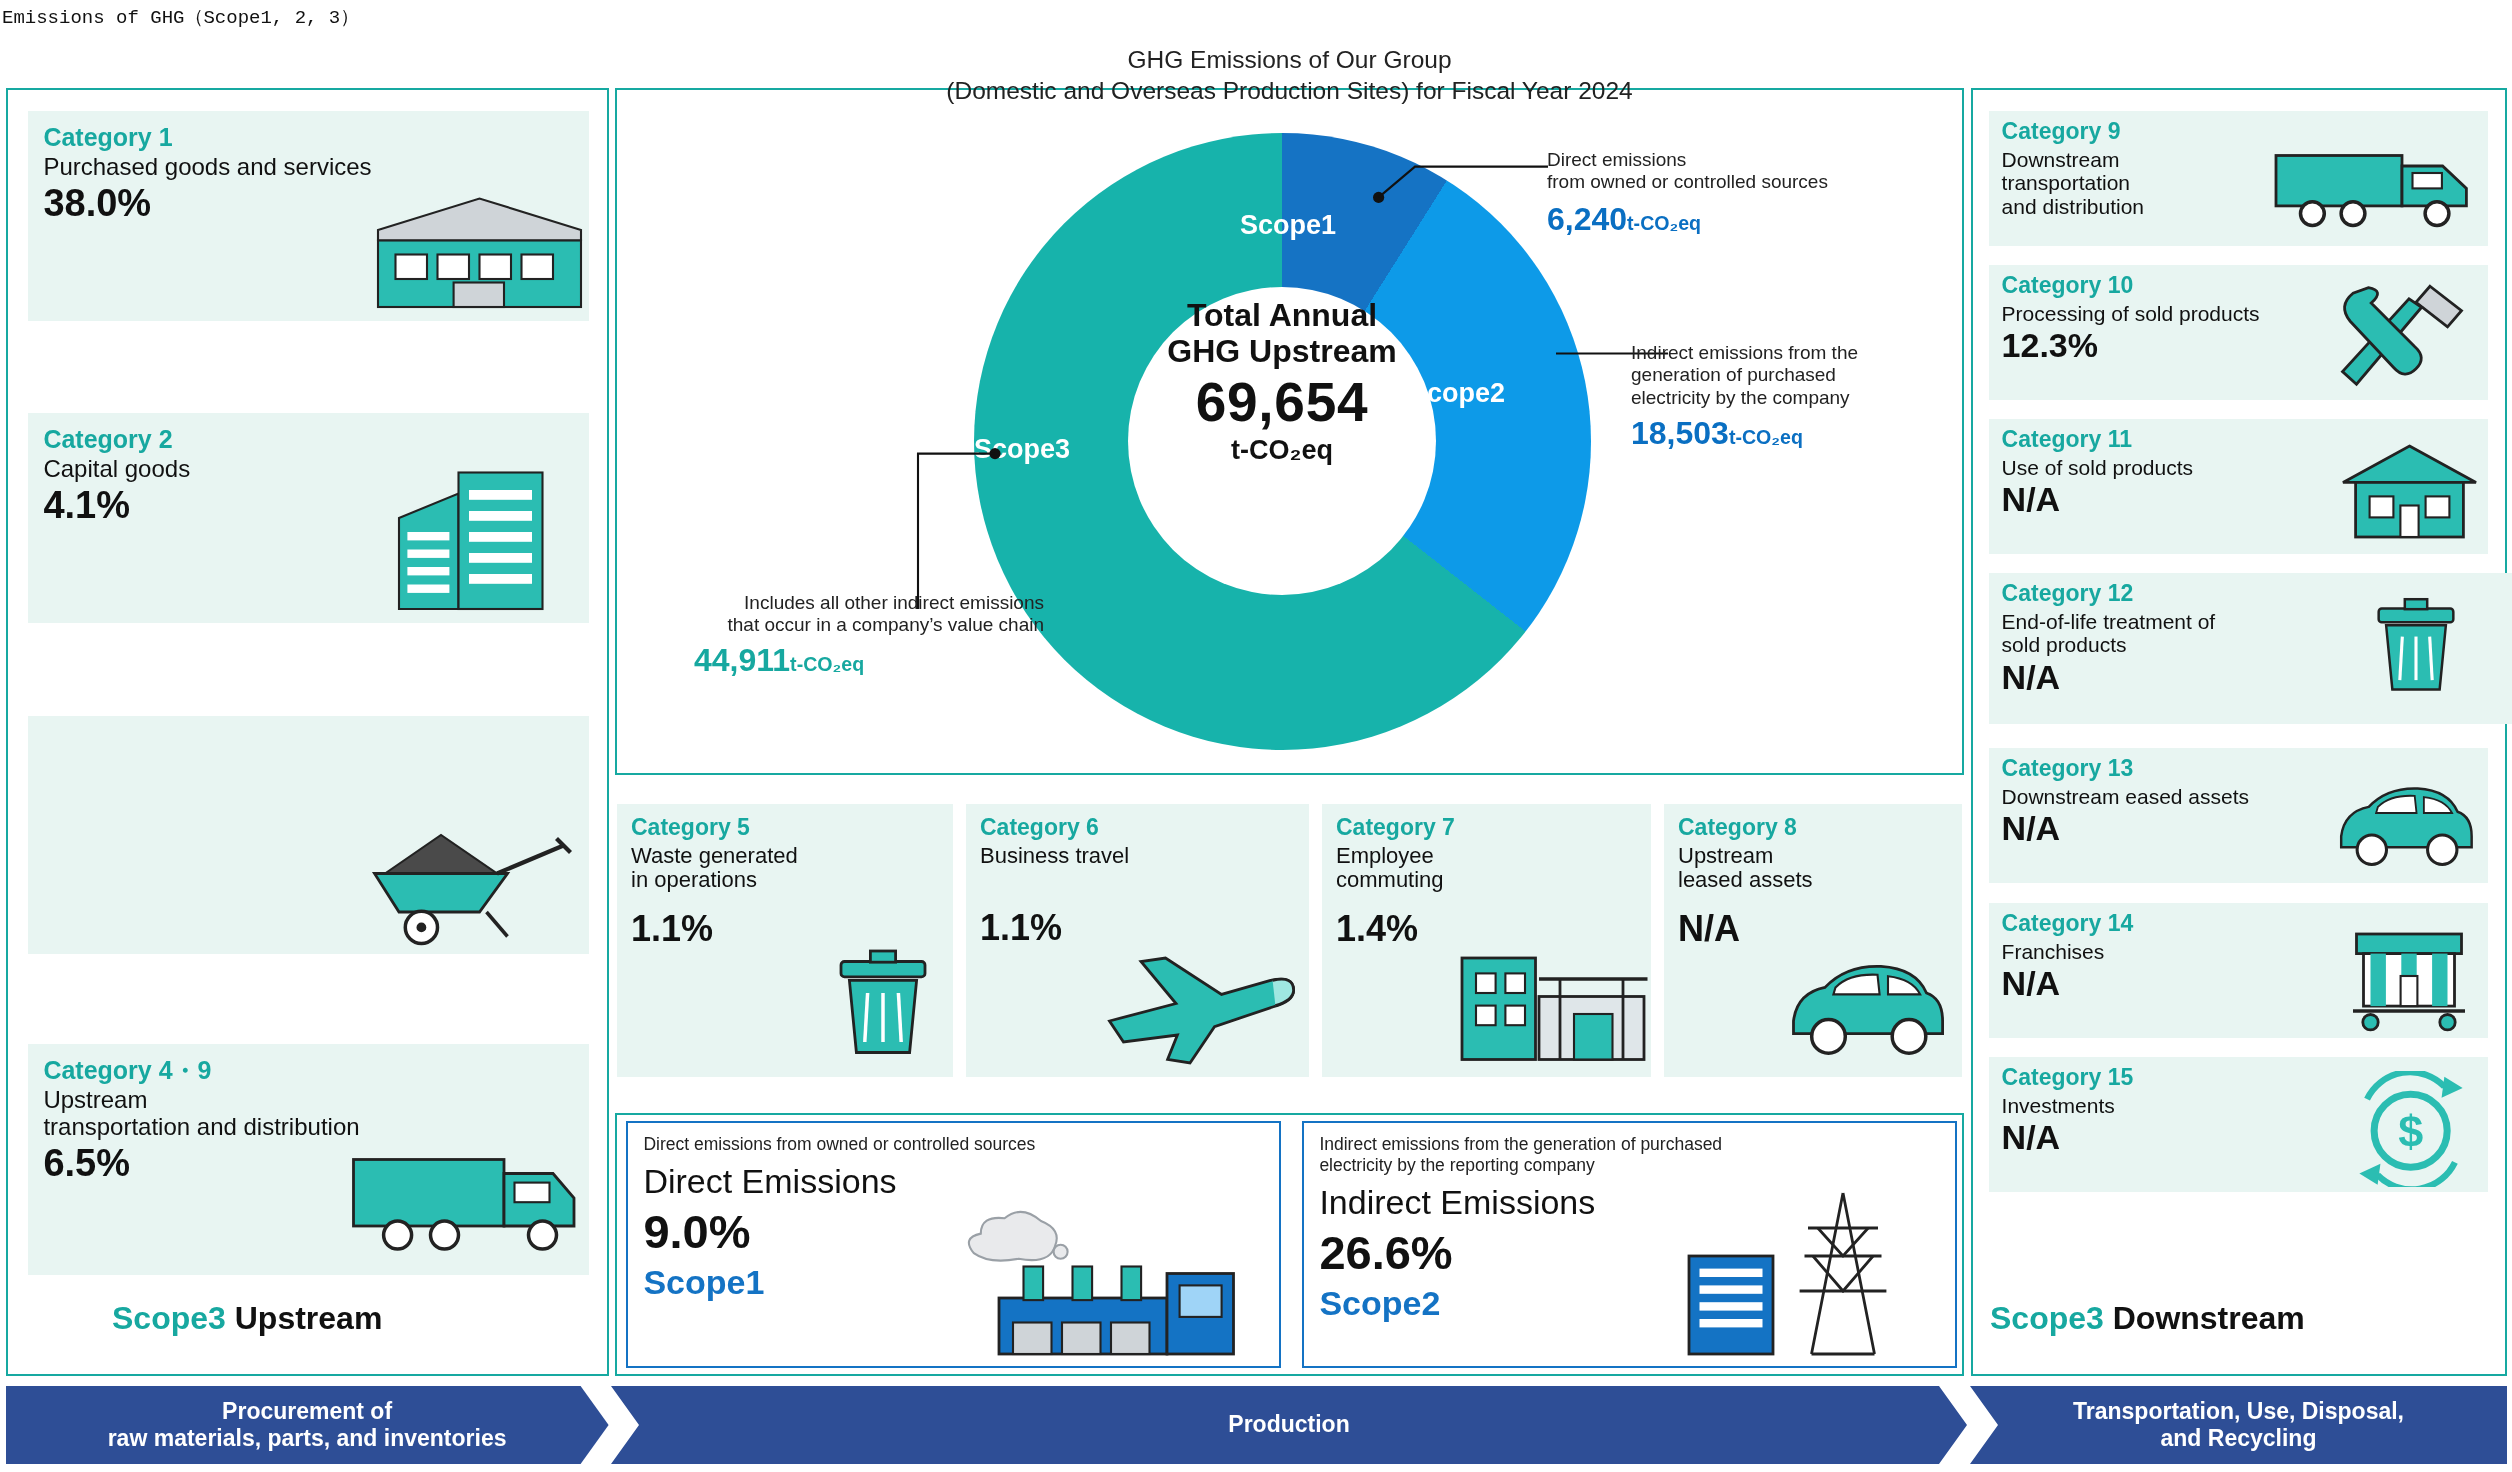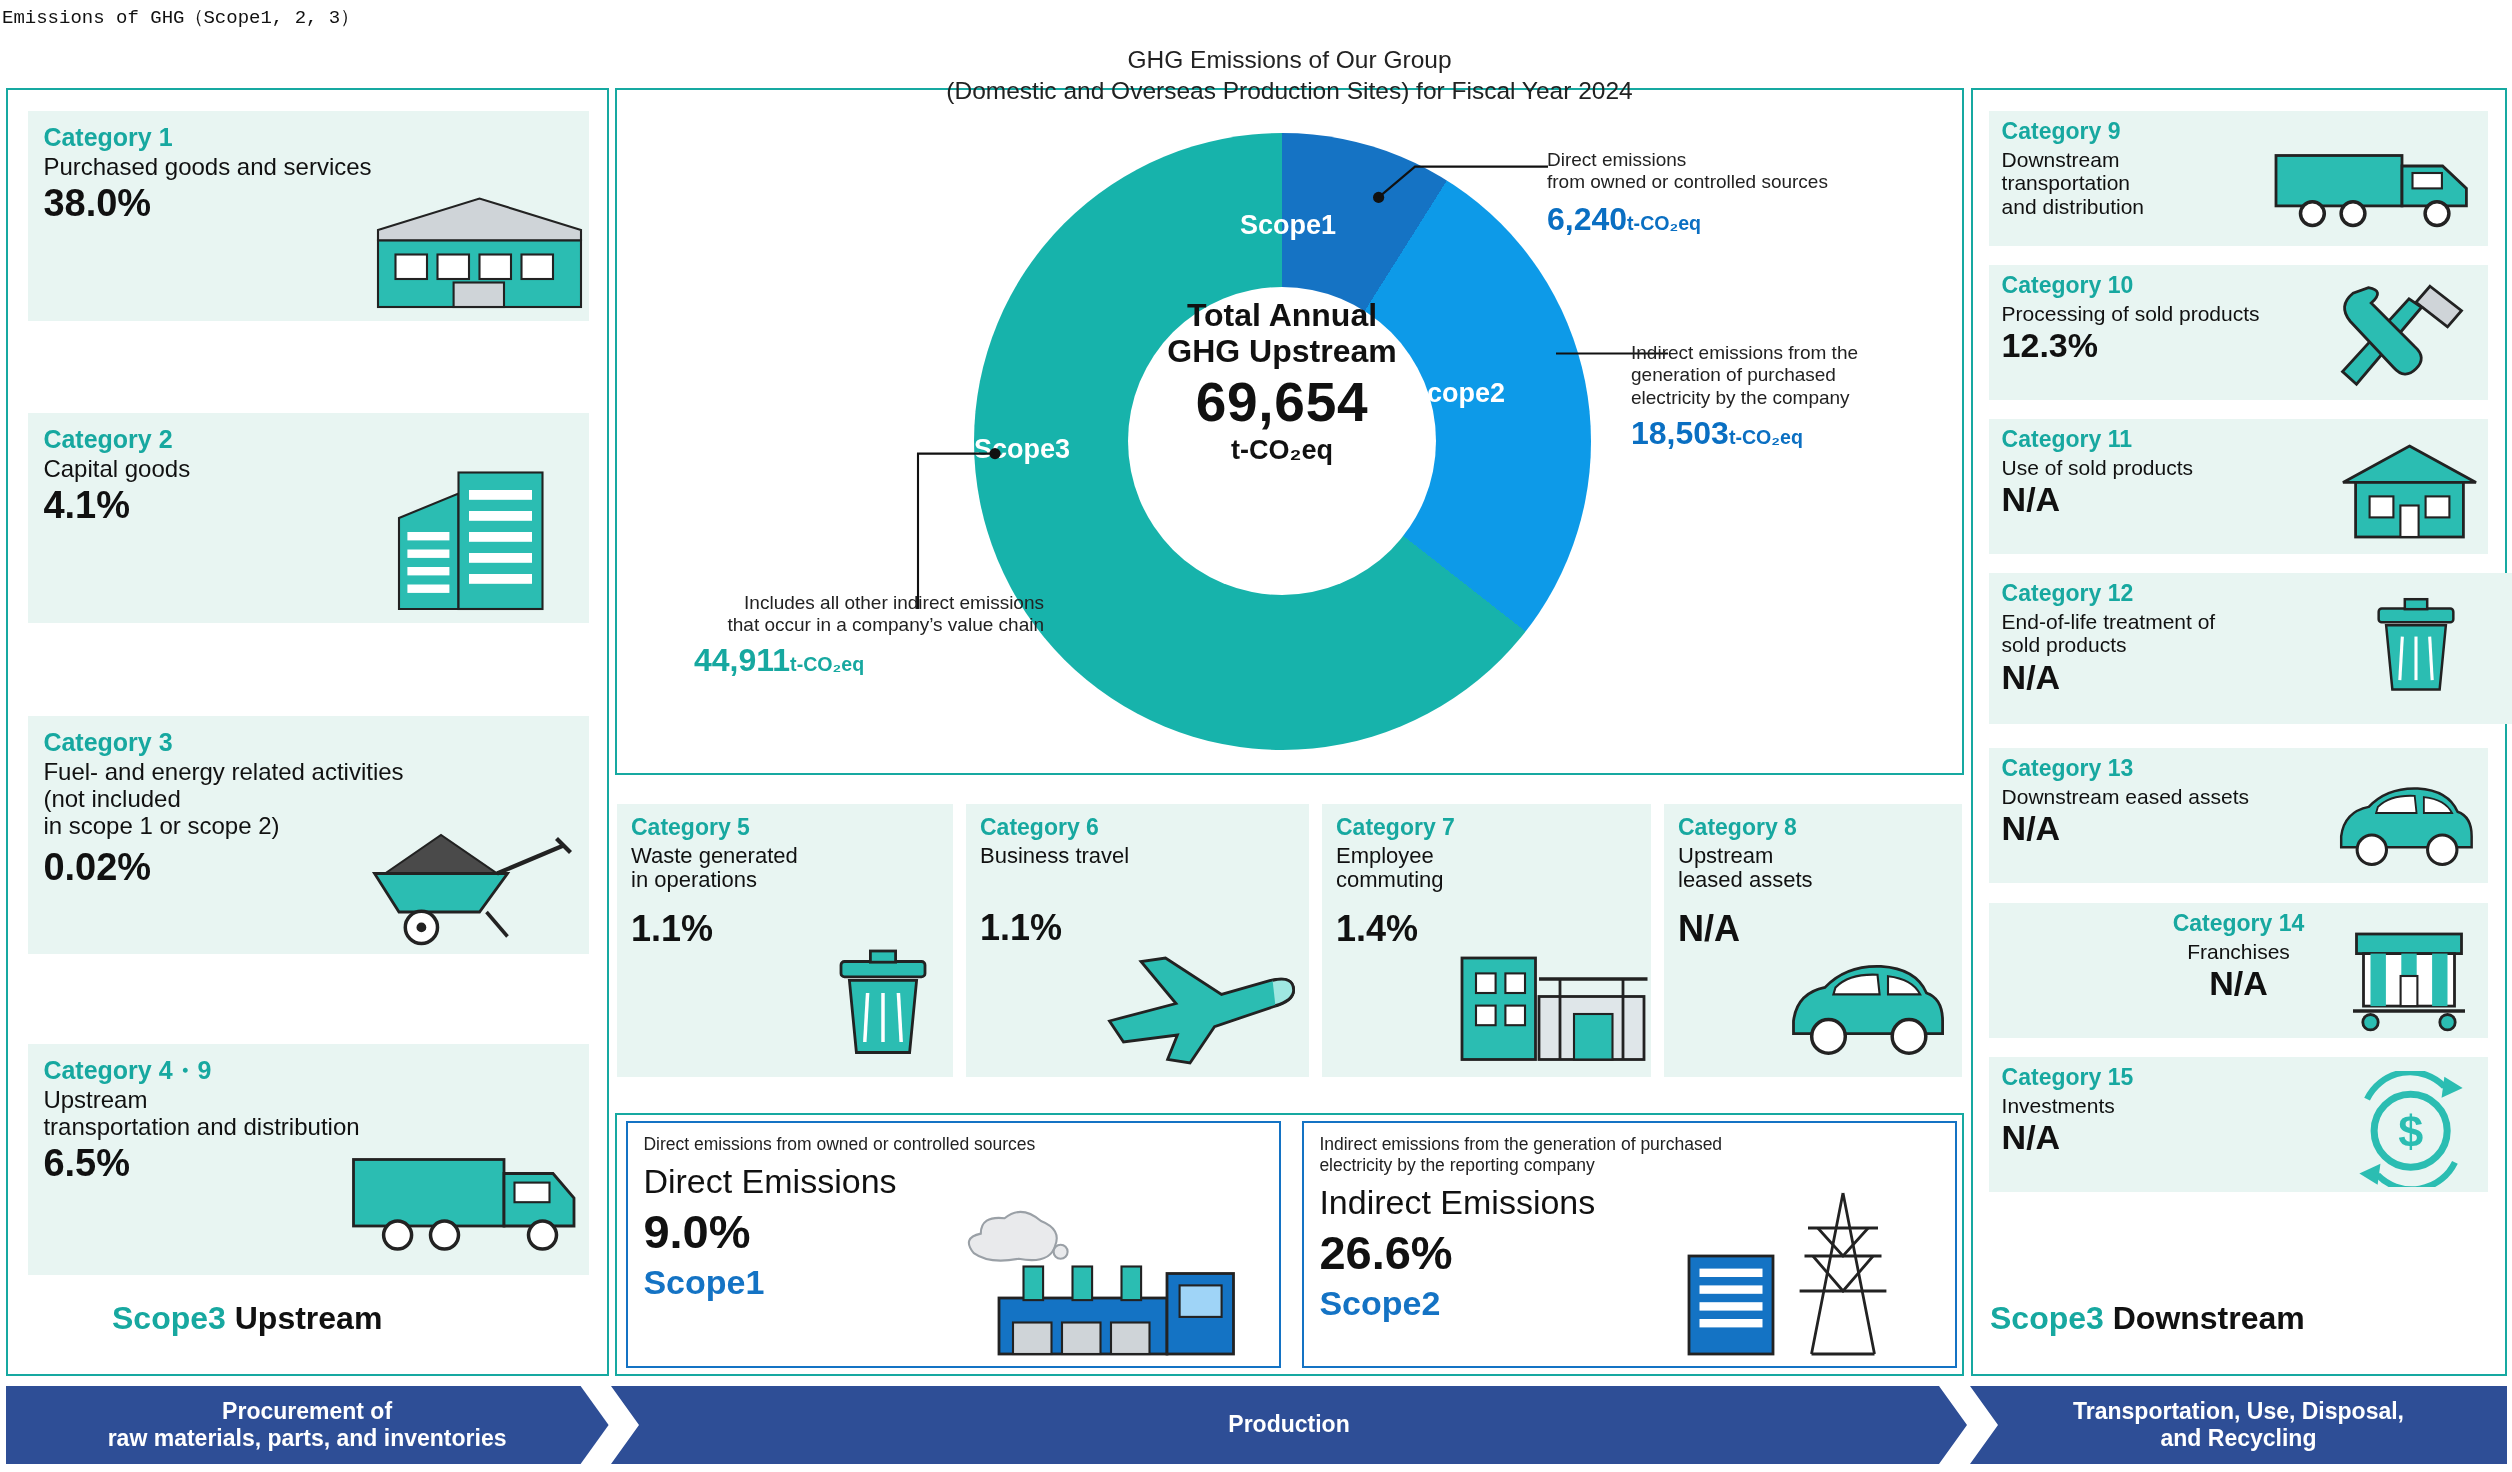--- a/index.html
+++ b/index.html
@@ -117,27 +117,20 @@
         <rect x="110" y="50" width="90" height="14"></rect>
           <rect x="110" y="80" width="90" height="14"></rect>
         <rect x="110" y="110" width="90" height="14"></rect>
           <rect x="110" y="140" width="90" height="14"></rect>
         <rect x="110" y="170" width="90" height="14"></rect>
       </g>
     </svg>
   </div>
 
   <div class="cat-card" style="left:28px;top:716px;width:561px;height:238px;">
-    <div style="padding:12.6px 15.4px;">
-      <div class="cat-h">Category 3</div>
-      <div class="cat-t" style="white-space:pre-line;">Fuel- and energy related  activities
-(not included
-in scope 1 or scope 2)</div>
-      <div class="cat-v" style="margin-top:8.4px;">0.02%</div>
-    </div>
     <svg class="ic" style="left:329px;top:91px;" width="224" height="140" viewBox="0 0 320 200">
       <polygon points="40,95 120,40 200,95" fill="#4a4a4a" stroke="#222" stroke-width="3"></polygon>
       <path d="M25 95 L215 95 L175 150 L60 150 Z" fill="#2bbdb2" stroke="#222" stroke-width="4"></path>
       <line x1="200" y1="95" x2="295" y2="55" stroke="#222" stroke-width="6"></line>
       <line x1="285" y1="45" x2="305" y2="65" stroke="#222" stroke-width="6"></line>
       <circle cx="92" cy="172" r="23" fill="#fff" stroke="#222" stroke-width="5"></circle>
       <circle cx="92" cy="172" r="7" fill="#222"></circle>
       <line x1="185" y1="150" x2="215" y2="185" stroke="#222" stroke-width="5"></line>
     </svg>
   </div>
@@ -417,21 +410,21 @@
     <svg class="ic" style="left:343px;top:27px;" width="147" height="98" viewBox="0 0 240 160">
       <path d="M15 100 Q20 60 60 52 Q90 20 140 22 Q190 25 205 60 Q228 68 228 100 L228 118 L15 118 Z" fill="#2bbdb2" stroke="#222" stroke-width="4"></path>
       <path d="M75 52 Q95 32 135 34 L138 62 L72 62 Z" fill="#fff" stroke="#222" stroke-width="3"></path>
       <path d="M150 36 Q185 40 196 62 L150 62 Z" fill="#fff" stroke="#222" stroke-width="3"></path>
       <circle cx="65" cy="122" r="24" fill="#fff" stroke="#222" stroke-width="5"></circle>
       <circle cx="180" cy="122" r="24" fill="#fff" stroke="#222" stroke-width="5"></circle>
     </svg>
   </div>
 
   <div class="rcard" style="left:1989px;top:903px;width:499px;height:135px;">
-    <div style="padding:8.4px 12.6px;text-align:center;">
+    <div style="padding:8.4px 12.6px;">
       <div class="cat-h">Category 14</div>
       <div class="cat-t" style="font-size:21px;">Franchises</div>
       <div class="cat-v">N/A</div>
     </div>
     <svg class="ic" style="left:350px;top:17px;" width="140" height="112" viewBox="0 0 200 160">
       <rect x="25" y="20" width="150" height="28" fill="#2bbdb2" stroke="#222" stroke-width="4"></rect>
       <rect x="35" y="48" width="130" height="75" fill="#fff" stroke="#222" stroke-width="4"></rect>
       <g fill="#2bbdb2">
           <rect x="45" y="48" width="22" height="75"></rect>
           <rect x="89" y="48" width="22" height="75"></rect>

